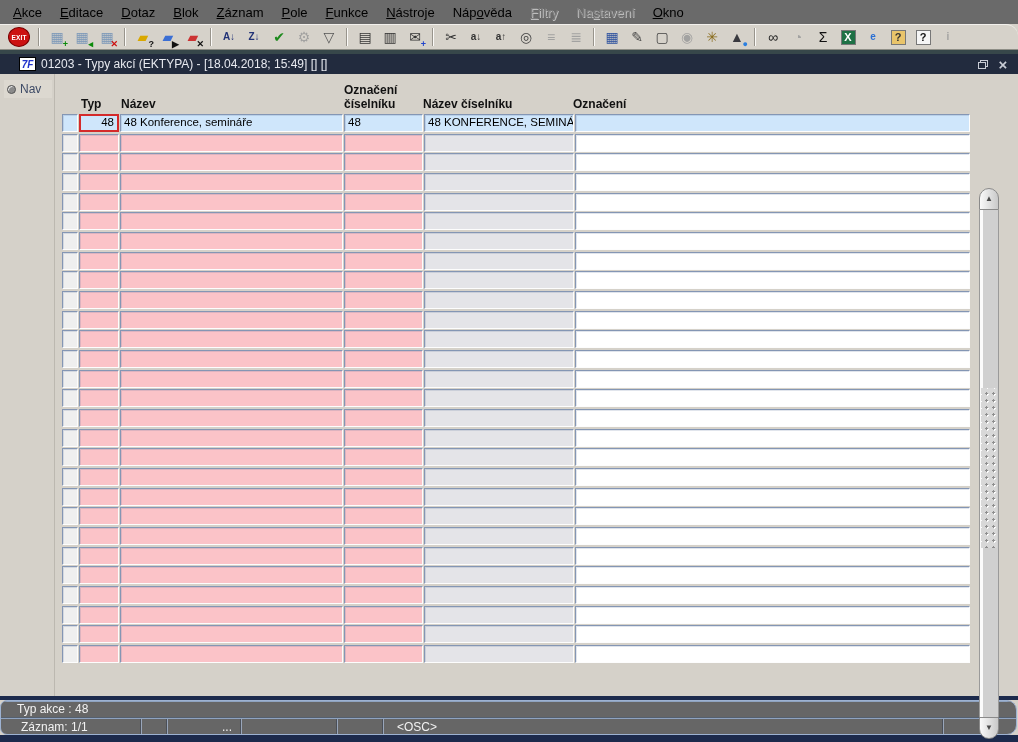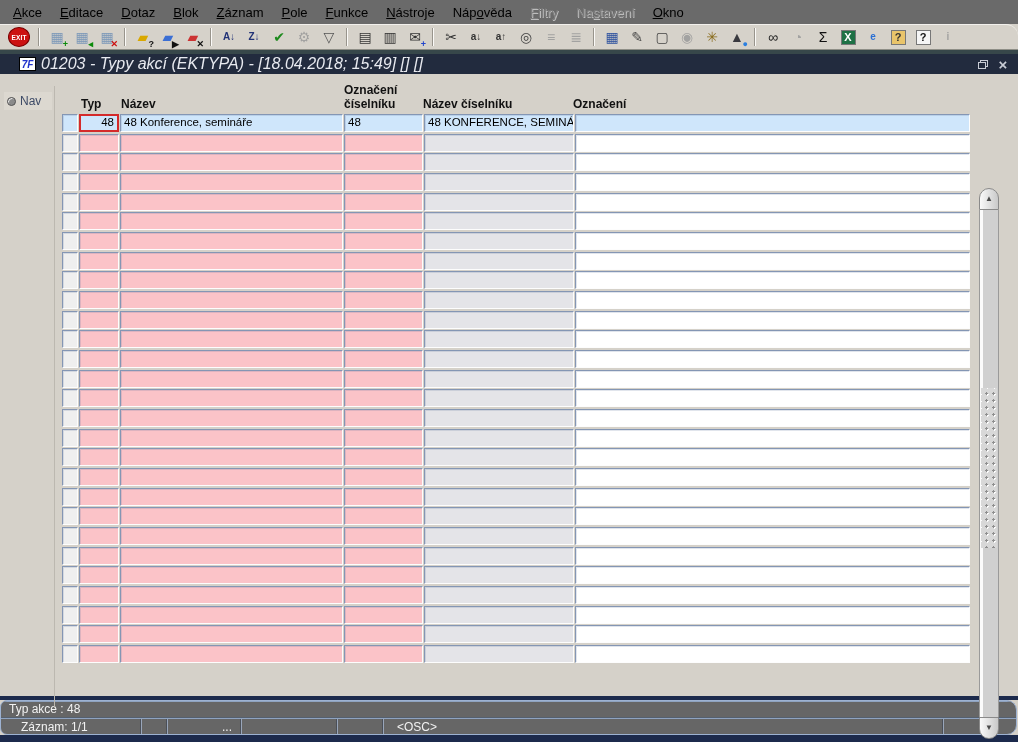--- a/index.html
+++ b/index.html
@@ -28,31 +28,31 @@
                     font-size:11px; font-weight:bold; border:1px solid #777; }
   .ticon.disabled { opacity:.85; }
 
   
   .mdi-strip { height:4px; background:#37474a; }
 
   
   .titlebar { height:20px; background:#222b3e; display:flex; align-items:center; padding:0 6px 0 19px; }
   .title-icon { width:17px; height:14px; background:#fff; border:1px solid #000; color:#2233cc; font-size:10px;
                 font-weight:bold; font-style:italic; display:flex; align-items:center; justify-content:center; margin-right:5px; }
-  .title-text { color:#e8eaf0; font-size:16px; flex:1; white-space:nowrap;font-style:italic; }
+  .title-text { color:#e8eaf0; font-size:12px; flex:1; white-space:nowrap; }
   .win-btn { color:#c9cdd6; width:18px; height:16px; display:flex; align-items:center; justify-content:center; margin-left:2px; }
   .restore-glyph { position:relative; width:10px; height:9px; }
   .restore-glyph span { position:absolute; border:1px solid #c9cdd6; width:8px; height:7px; }
   .restore-glyph span:first-child { right:0; top:0; }
   .restore-glyph span:last-child { left:0; bottom:0; background:#222b3e; }
   .close-glyph { font-size:15px; font-weight:bold; line-height:1; }
 
   
   .content { position:relative; height:622px; background:#d5d1c9; }
-  .nav-panel { position:absolute; left:0; top:12px; width:55px; height:100%; border-right:1px solid #bcb8b0; }
+  .nav-panel { position:absolute; left:0; top:0; width:55px; height:100%; border-right:1px solid #bcb8b0; }
   .nav-chip { margin:6px 2px 0 4px; background:#dcd8d0; display:flex; align-items:center; gap:4px; padding:2px 3px; }
   .nav-radio { width:9px; height:9px; border-radius:50%; background:#8b8b8b; border:1px solid #555;
                box-shadow:inset 1px 1px 0 #e8e8e8; }
   .nav-label { font-size:12px; color:#3d4a66; }
 
   .table-area { position:absolute; left:62px; top:0; width:908px; height:100%; }
   .thead { height:40px; display:flex; align-items:flex-end; padding-bottom:2px; }
   .th { font-size:12px; font-weight:bold; color:#111; padding-left:3px; line-height:1.15; }
   .w-sel { width:16px; flex:none; }
   .w-typ { width:40px; flex:none; }
@@ -83,21 +83,21 @@
   .strack { position:absolute; left:0; top:22px; bottom:22px; width:20px;
             background:linear-gradient(90deg,#fbfbfb 0 3px,#d0d0d0 3px); border-left:1px solid #9a9a9a; border-right:1px solid #9a9a9a; }
   .sthumb { position:absolute; left:1px; top:178px; width:16px; height:160px; background-color:#d8d8d8;
             background-image:radial-gradient(#8e8e8e 1px, rgba(0,0,0,0) 1.2px), radial-gradient(#fdfdfd 1px, rgba(0,0,0,0) 1.2px);
             background-size:7px 7px, 7px 7px; background-position:2px 2px, 3px 3px; }
 
   
   .navy-line { height:4px; background:#1c2a4c; }
   .statusgroup { height:35px; background:#666666; border:1px solid #9db2d2; border-radius:7px 10px 10px 7px;
                  margin-right:1px; overflow:hidden; }
-  .hintrow { height:17px; display:flex; align-items:center; padding-left:8px; border-bottom:1px solid #55606e;
+  .hintrow { height:17px; display:flex; align-items:center; padding-left:16px; border-bottom:1px solid #55606e;
              box-shadow:0 1px 0 #8fa3c0 inset;text-align:center; }
   .hint-text { color:#f2f2f2; font-size:12px; }
   .statusrow { height:17px; display:flex; align-items:center; border-top:1px solid #8fa3c0; }
   .sfield { height:100%; display:flex; align-items:center; color:#f2f2f2; font-size:12px; padding:0 8px;
             border-right:1px solid #4a4f58; box-shadow:1px 0 0 #99a6ba; white-space:nowrap; }
   .sfield:nth-child(1){ width:128px;margin-left:12px; }
   .sfield:nth-child(2){ width:26px; }
   .sfield:nth-child(3){ width:74px; justify-content:flex-end; }
   .sfield:nth-child(4){ width:96px; }
   .sfield:nth-child(5){ width:46px; }

